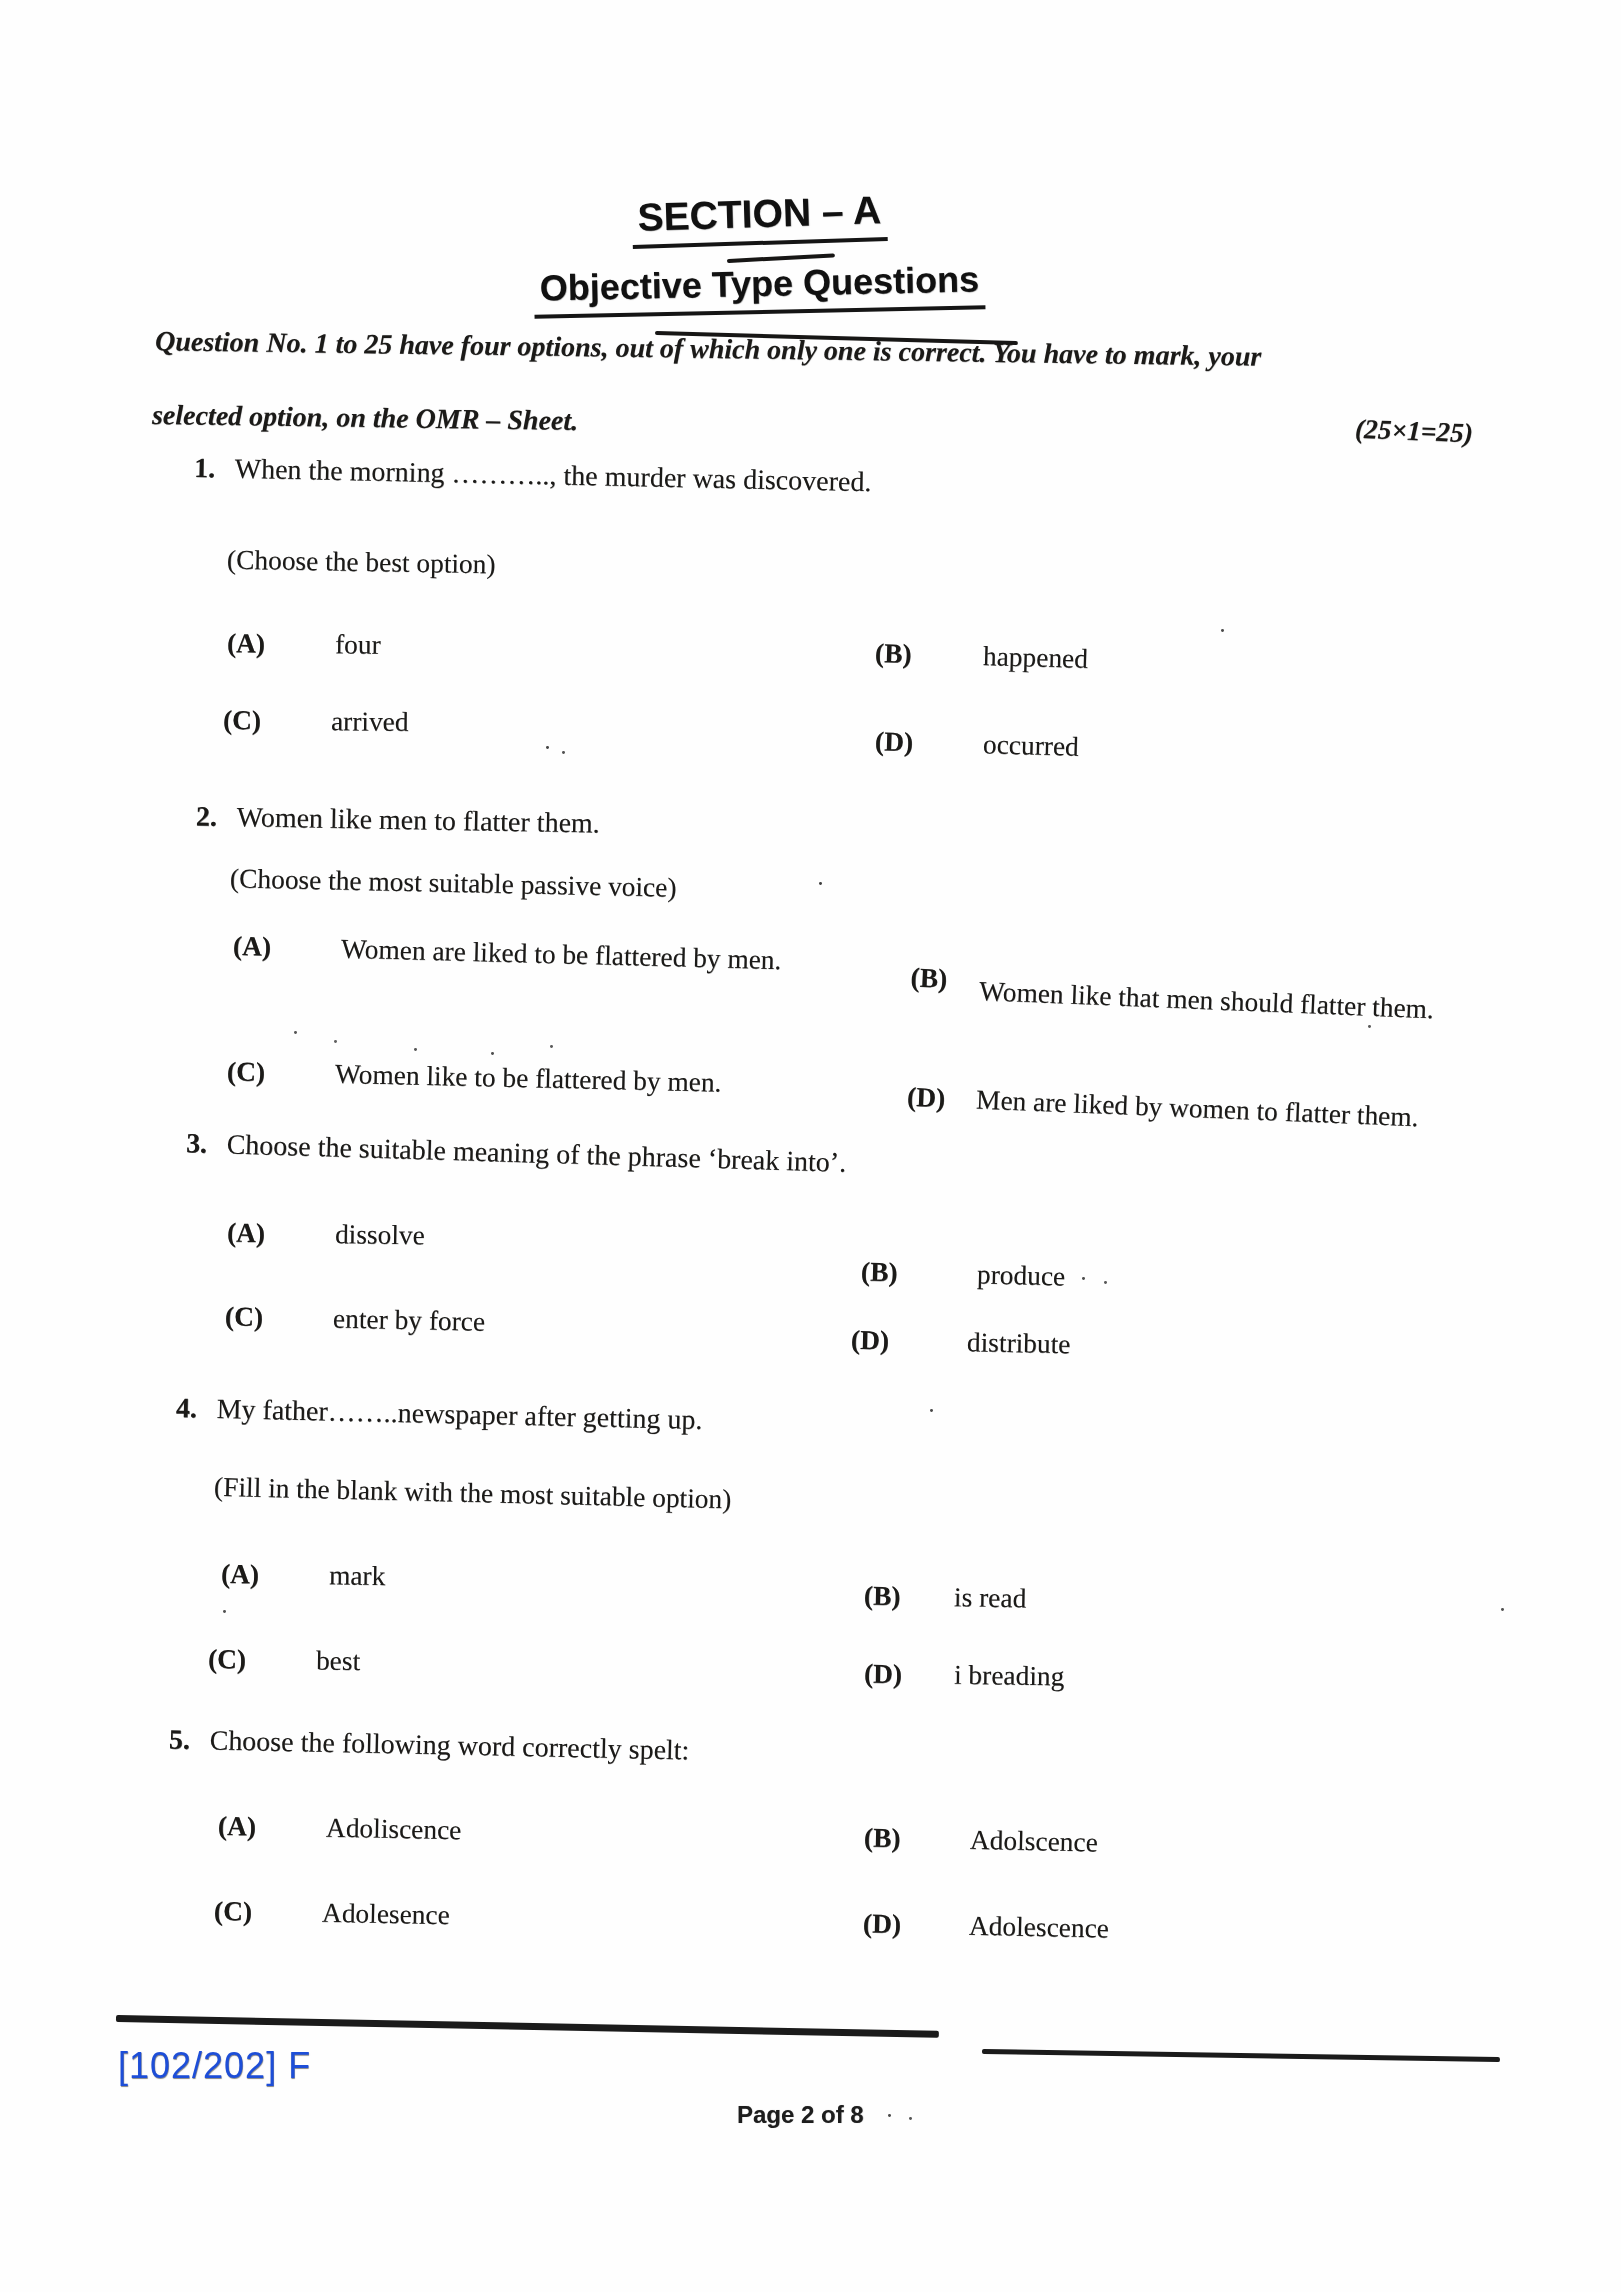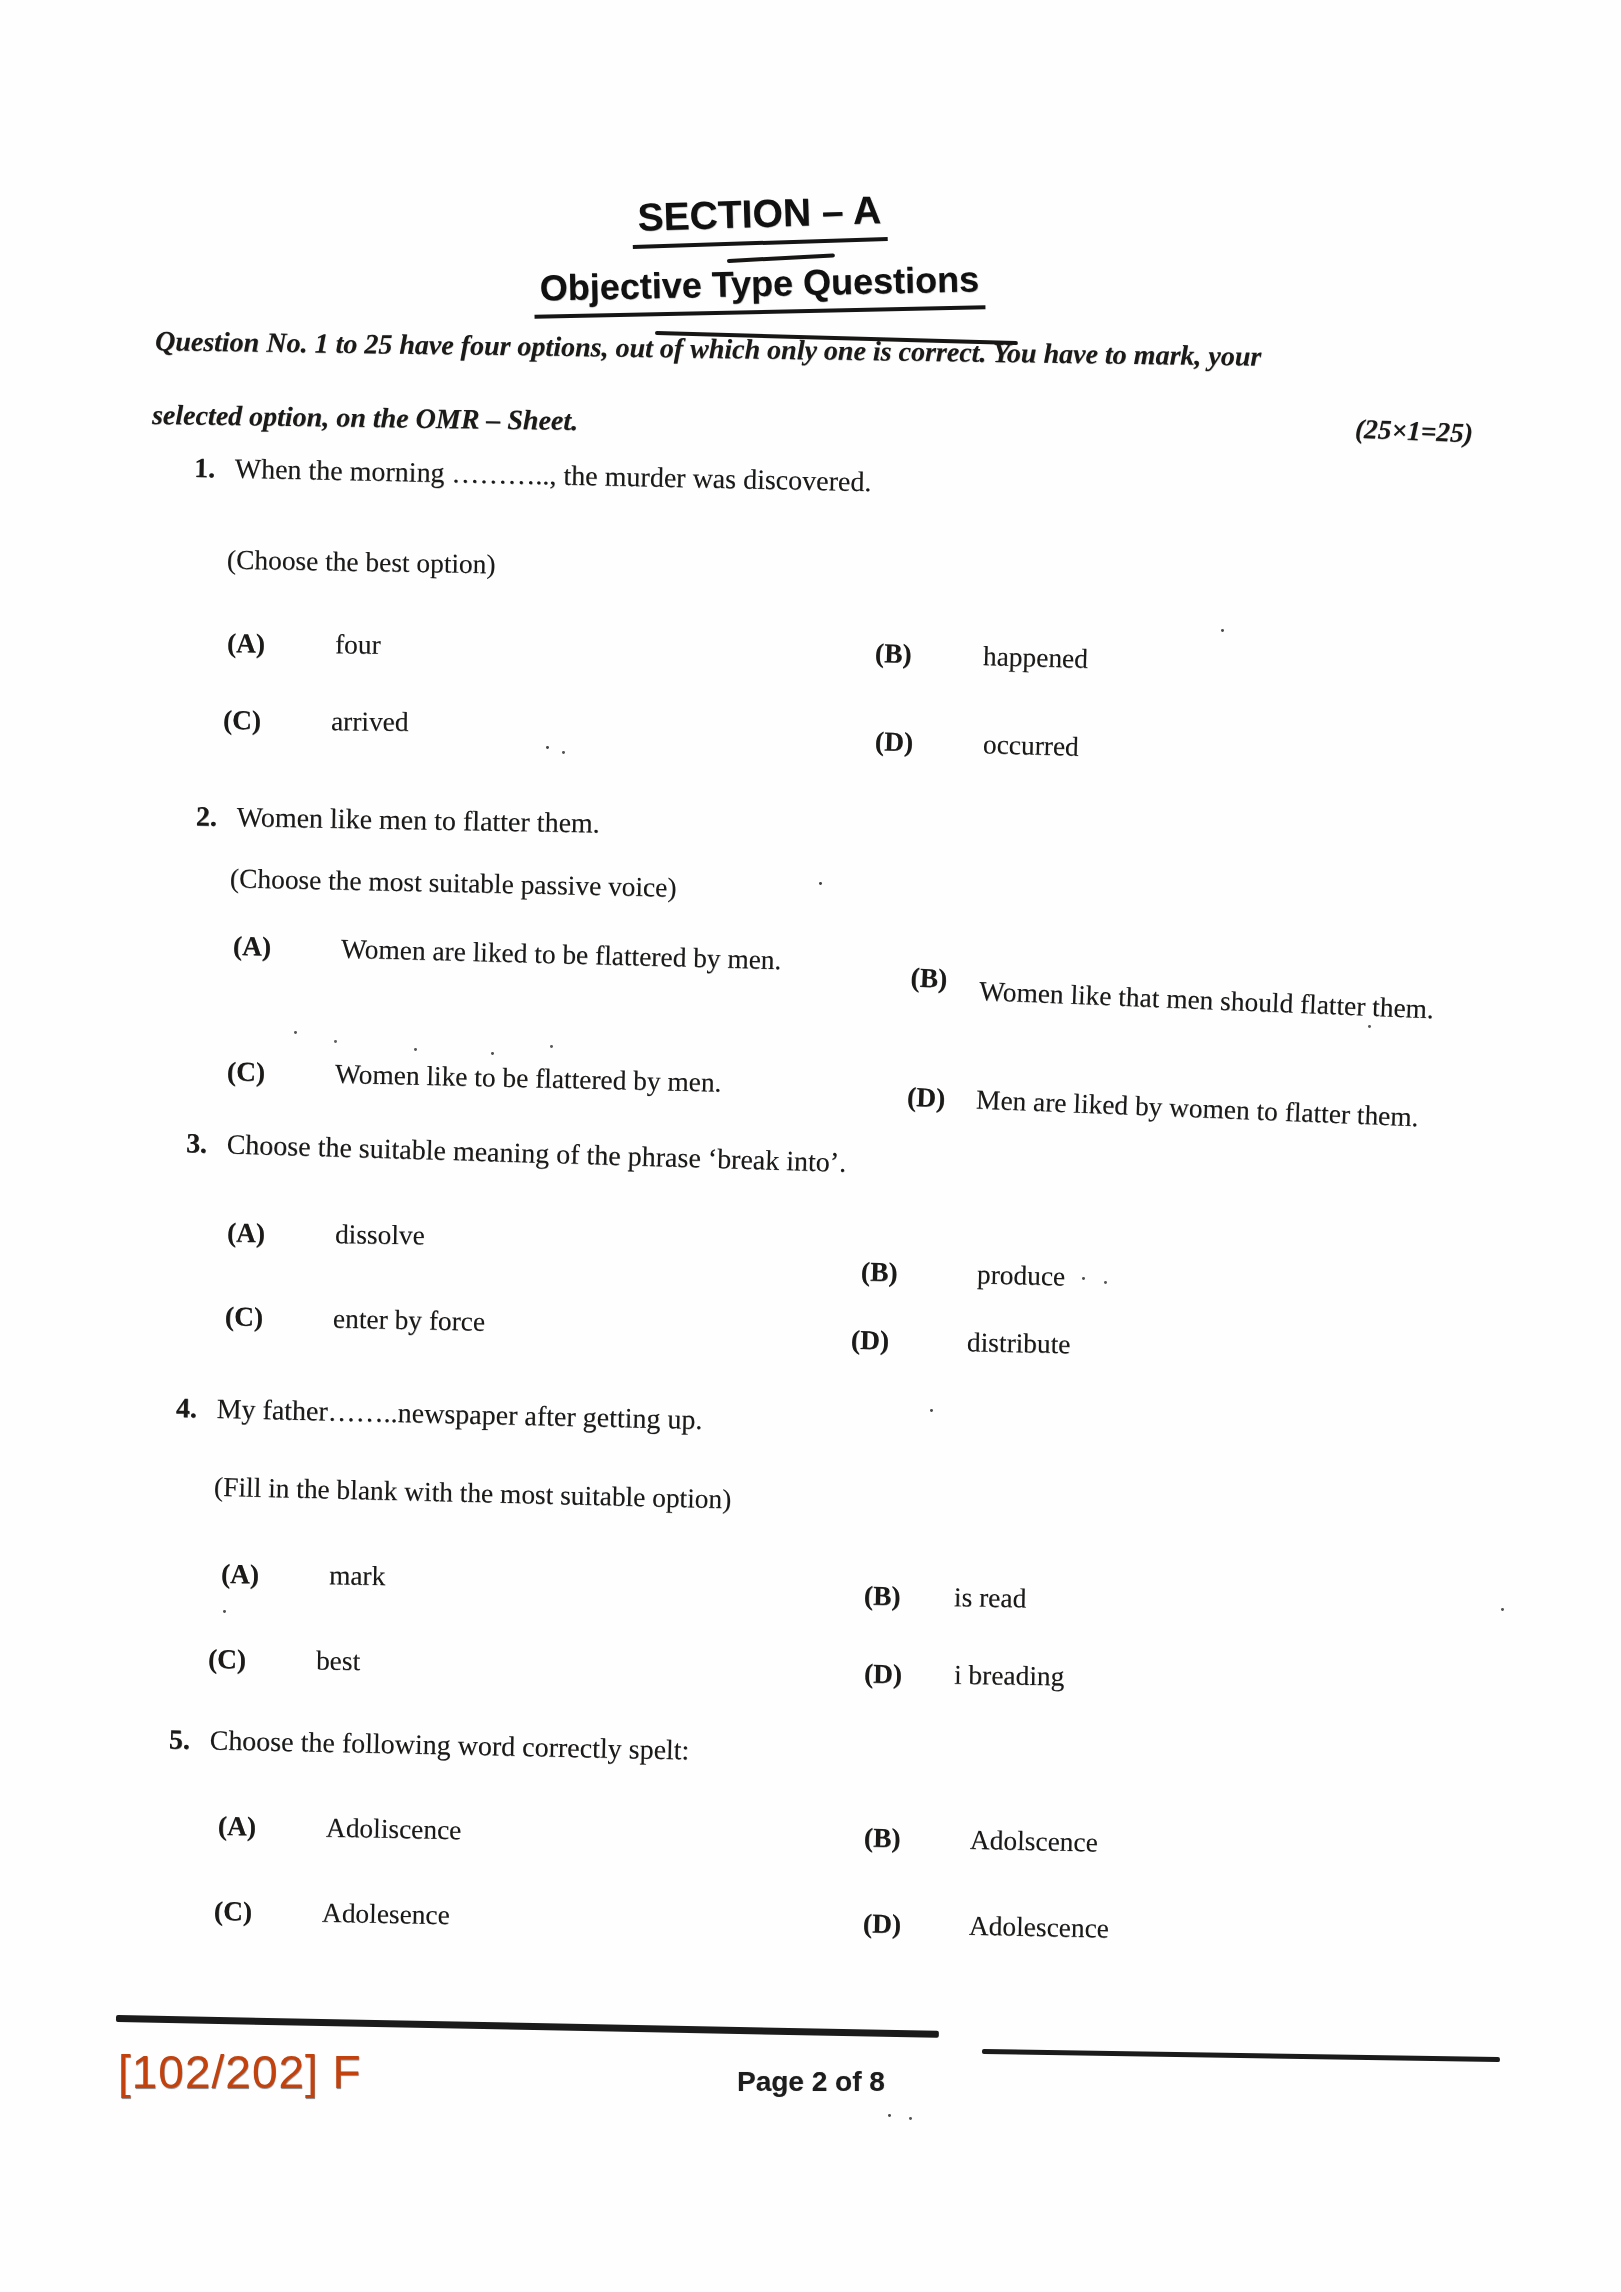--- a/index.html
+++ b/index.html
@@ -36,27 +36,28 @@
   .opt-text{text-shadow:0.3px 0.4px 0.5px rgba(20,20,20,0.4);}
   .opt-wrap{display:flex;align-items:flex-start;white-space:normal;}
   .opt-wrap .opt-label{flex:none;}
   .pen{
     position:absolute;height:3.9px;background:#171615;border-radius:2px;
     transform-origin:left center;
   }
   .rule{position:absolute;background:#1b1b1b;transform-origin:left center;border-radius:2px;}
   .footer-code{
     font-family:"Liberation Sans","DejaVu Sans",sans-serif;
-    font-size:46px;font-weight:500;color:#c2410c;letter-spacing:1px;
+    font-size:36px;font-weight:500;color:#1d4ed8;letter-spacing:1px;
     text-shadow:0.4px 0.5px 0.8px rgba(20,20,20,0.5);
   }
   .footer-page{
     font-family:"Liberation Sans","DejaVu Sans",sans-serif;
-    font-size:28px;font-weight:700;color:#1d1d1d;
+    font-size:24px;font-weight:700;color:#1d1d1d;
     text-shadow:0.3px 0.4px 0.7px rgba(20,20,20,0.45);
+    margin-top:35px;
   }
   .specks{
     width:2.9px;height:2.9px;border-radius:50%;background:transparent;
     box-shadow:
       1221px 629px 0 0 #4a4a4a,
       819px 882px 0 0 #3f3f3f,
       294px 1031px 0 0 #555,
       334px 1040px 0 0 #606060,
       414px 1048px 0 0 #565656,
       491px 1052px 0 0 #4e4e4e,

